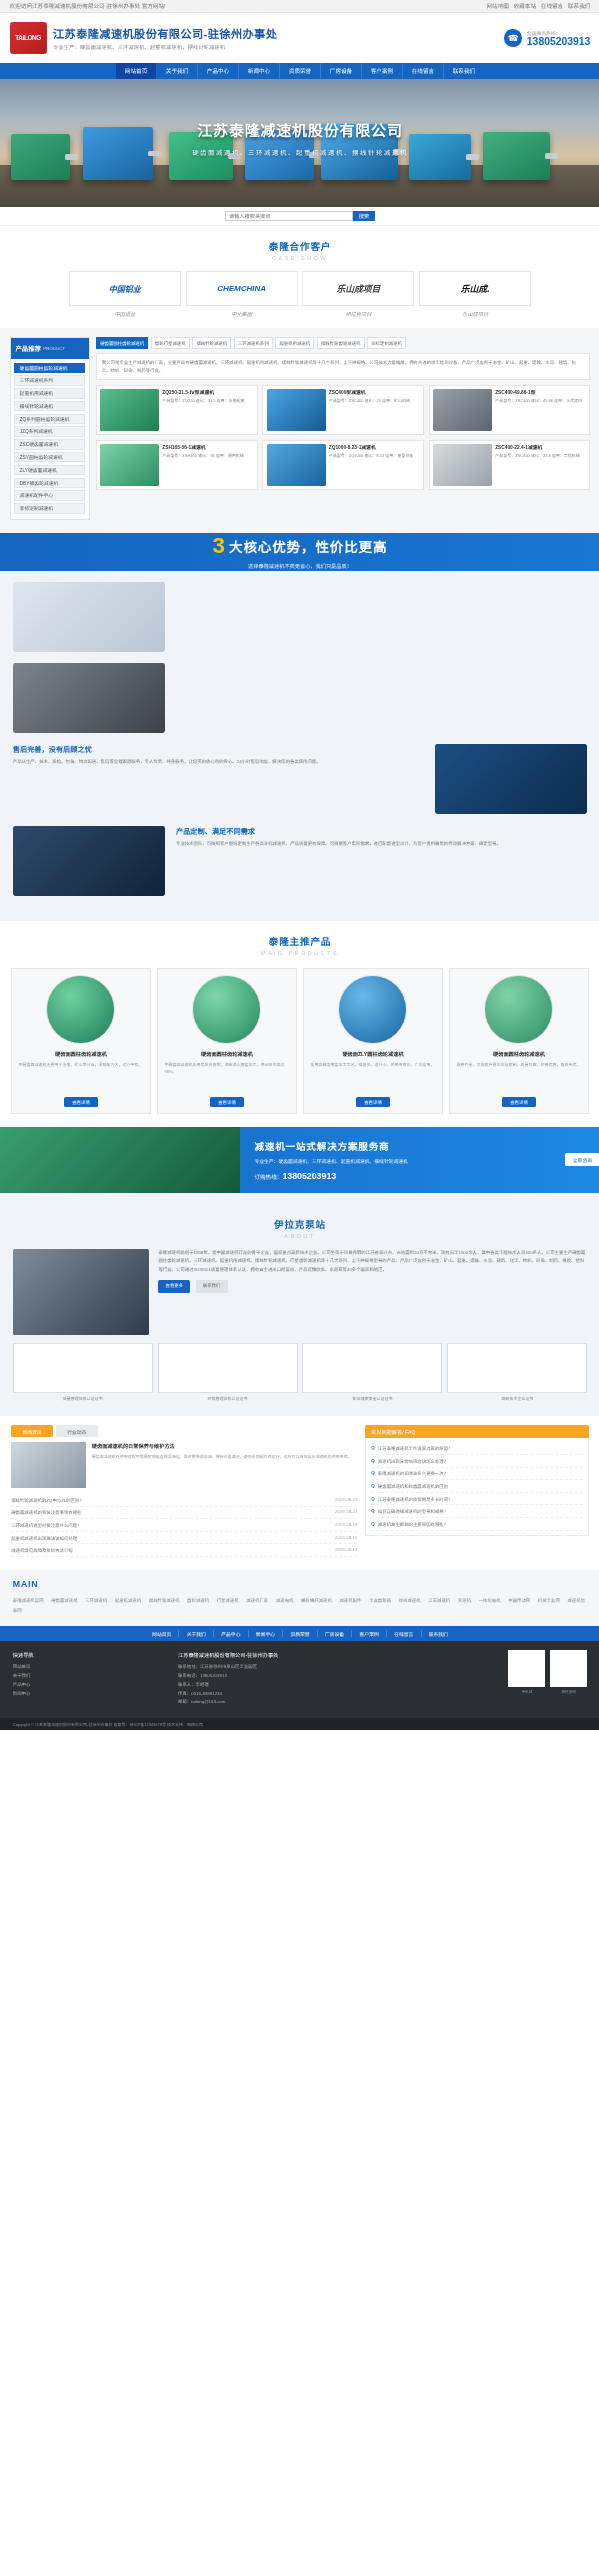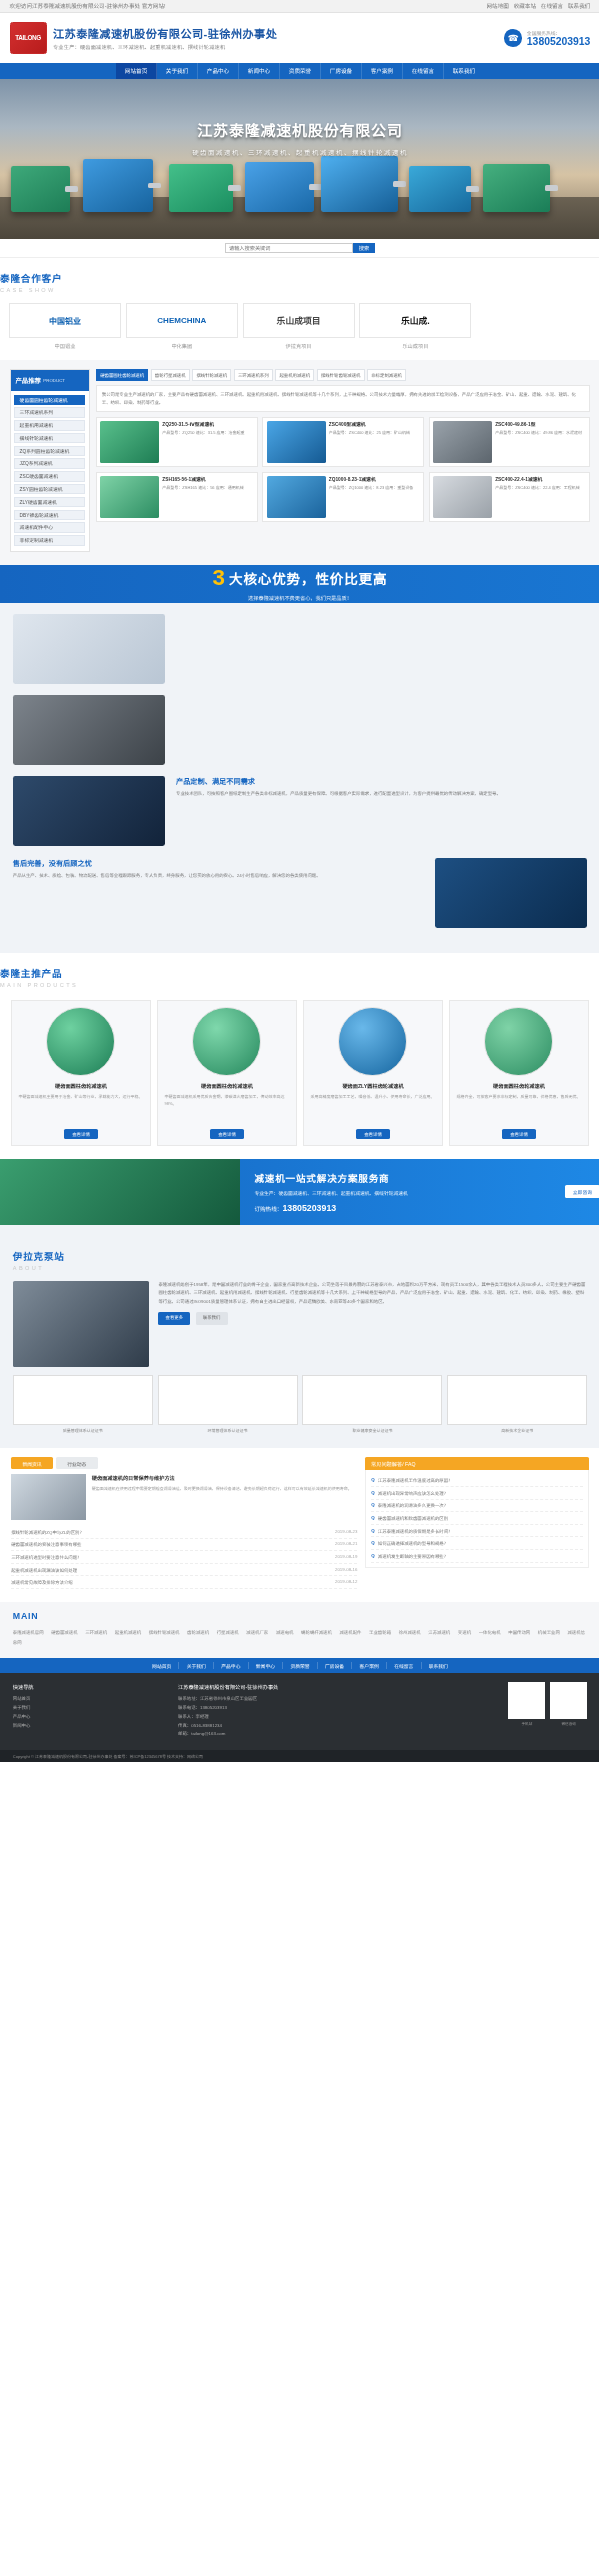--- a/index.html
+++ b/index.html
@@ -51,21 +51,21 @@
   }
   .nav .item {
     color:#fff; font-size:5.6px; padding:0 8.8px; display:flex; align-items:center;
     border-right:0.8px solid rgba(255,255,255,.15); white-space:nowrap;
   }
   .nav .item:last-child { border-right:none; }
   .nav .item.active { background:#0d47a1; }
 
   
   .hero {
-    height:160px; position:relative; overflow:hidden;
+    height:128px; position:relative; overflow:hidden;
     background:linear-gradient(180deg,#6a7f96 0%,#9aa9b5 35%,#c9b89d 70%,#8c7f6d 100%);
   }
   .hero .sky {
     position:absolute; inset:0;
     background:linear-gradient(180deg,#7e93a8 0%,#aab7c2 30%,#d6c3a4 60%,#7d705f 100%);
   }
   .hero .ground {
     position:absolute; left:0; right:0; bottom:0; height:42px;
     background:linear-gradient(180deg,#6b6253 0%,#4c463b 100%);
   }
@@ -102,28 +102,28 @@
   .searchbar input {
     width:128px; height:10.4px; font-size:5.2px; border:0.8px solid #ccc; padding:0 3.2px;
     color:#888;
   }
   .searchbar button {
     width:22.4px;height:10.4px;background:#1565c0;color:#fff;border:none;font-size:5.2px;
     cursor:pointer;
   }
 
   
-  .sec-title { text-align:left; padding-top:12.8px; }
+  .sec-title { text-align:center; padding-top:12.8px; }
   .sec-title .cn { font-size:9.6px; color:#1565c0; font-weight:bold; letter-spacing:0.8px;}
   .sec-title .en { font-size:5.6px; color:#c9c9c9; letter-spacing:2.4px; margin-top:2.4px;}
 
   
   .case { background:#fff; padding-bottom:11.2px; }
   .case-logos {
-    display:flex; justify-content:flex-start; gap:4.8px; margin-top:9.6px; padding:0 9px;
+    display:flex; justify-content:center; gap:4.8px; margin-top:9.6px; padding:0 1px;font-style:italic;
   }
   .case-item { width:112px; text-align:center; }
   .case-box {
     height:35px; border:0.8px solid #e6e6e6; display:flex; align-items:center;
     justify-content:center; background:#fff; font-size:8px; font-weight:bold;
   }
   .case-cap { font-size:5.2px; color:#999; margin-top:4px; }
   .c-chalco { color:#0b5fb0; }
   .c-chem { color:#0f63b5; }
   .c-ila { color:#444; font-size:8.8px; }
@@ -482,32 +482,32 @@
   </div>
 
   <div class="adv">
     <div class="adv-row">
       <div class="adv-img ai1"></div>
     </div>
     <div class="adv-row">
       <div class="adv-img ai2"></div>
     </div>
     <div class="adv-row">
+      <div class="adv-txt">
+        <div class="adv-h">售后完善，没有后顾之忧</div>
+        <div class="adv-p">产品从生产、技术、质检、包装、物流配送、售后等全程跟踪服务，专人负责，终身服务，让您买的放心用的安心。24小时售后响应，解决您的各类使用问题。</div>
+      </div>
+      <div class="adv-img ai4"></div>
+    </div>
+    <div class="adv-row">
       <div class="adv-img ai3"></div>
       <div class="adv-txt">
         <div class="adv-h">产品定制、满足不同需求</div>
         <div class="adv-p">专业技术团队，可按照客户图纸定制生产各类非标减速机，产品质量更有保障。可根据客户实际需求，进行配置选型设计，为客户提供最优的传动解决方案，确定型号。</div>
       </div>
-    </div>
-    <div class="adv-row">
-      <div class="adv-txt">
-        <div class="adv-h">售后完善，没有后顾之忧</div>
-        <div class="adv-p">产品从生产、技术、质检、包装、物流配送、售后等全程跟踪服务，专人负责，终身服务，让您买的放心用的安心。24小时售后响应，解决您的各类使用问题。</div>
-      </div>
-      <div class="adv-img ai4"></div>
     </div>
   </div>
 
   <div class="mainprod">
     <div class="sec-title">
       <div class="cn">泰隆主推产品</div>
       <div class="en">MAIN PRODUCTS</div>
     </div>
     <div class="mp-grid">
       <div class="mp-card">

